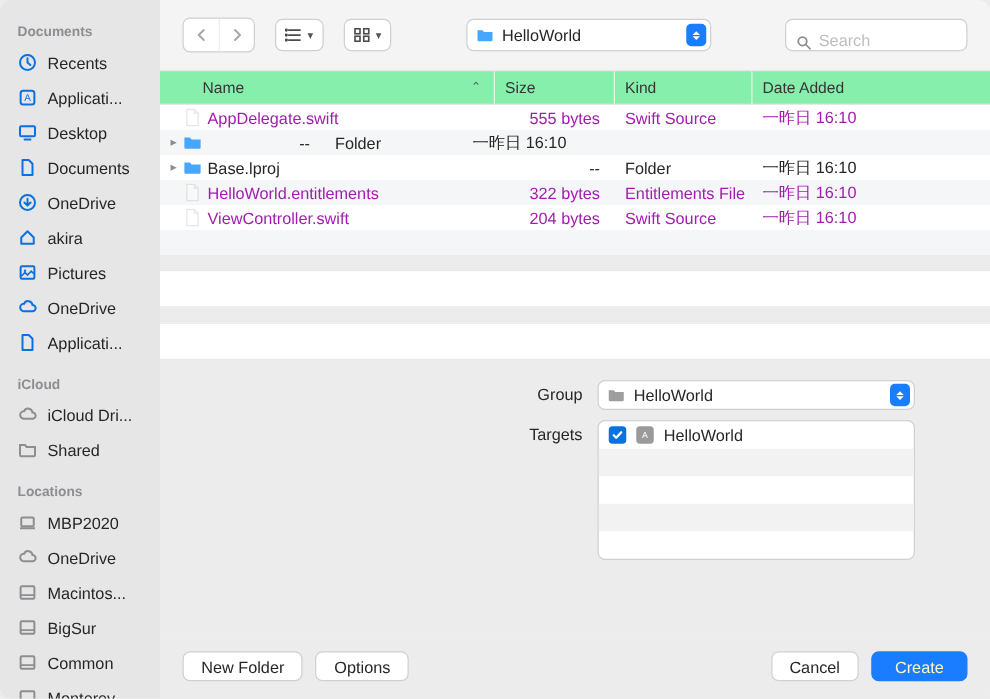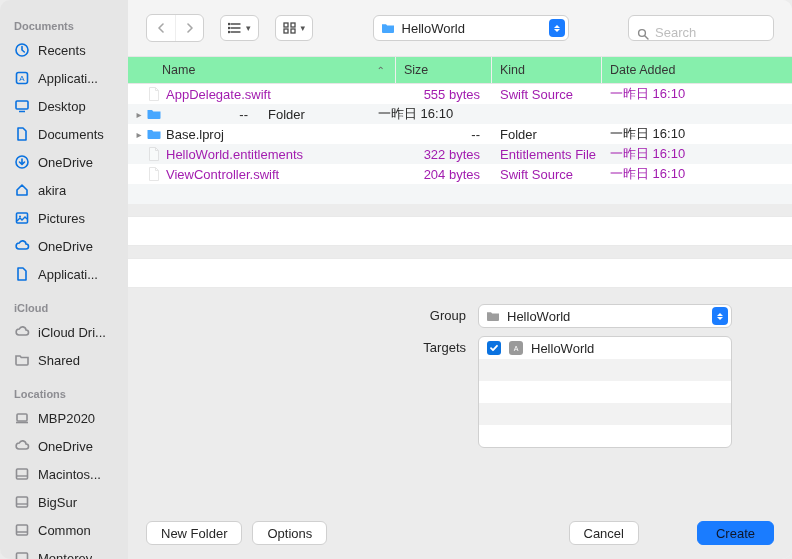--- a/index.html
+++ b/index.html
@@ -79,21 +79,21 @@
 
   .targets-box { width: 254px; border: 1px solid #d0d0d0; background: #fff; border-radius: 6px; overflow: hidden; }
   .target-row { height: 22px; display: flex; align-items: center; padding: 0 8px; gap: 8px; font-size: 13px; }
   .target-row.alt { background: #f2f2f2; }
   .chk { width: 14px; height: 14px; background: #0a72e0; border-radius: 3px; display: flex; align-items: center; justify-content: center; }
   .appicon { width: 14px; height: 14px; background: #9a9a9a; border-radius: 3px; display:flex; align-items:center; justify-content:center;}
 
   
   .bottom { height: 52px; display: flex; align-items: center; padding: 0 18px; gap: 10px; background: #ececec; }
   .btn { height: 24px; padding: 0 14px; border: 1px solid #d0d0d0; background: #fff; border-radius: 6px; font-size: 13px; display: flex; align-items: center; cursor: default; }
-  .btn.primary { background: #1a7cff; color: #0f172a; border-color: #1a7cff; padding: 0 18px; margin-left: 48px; }
+  .btn.primary { background: #1a7cff; color: #fef9c3; border-color: #1a7cff; padding: 0 18px; }
 
   svg { display: block; }
 </style>
 </head>
 <body>
 
 <div class="window">
 
   <div class="sidebar" id="sidebar">
       <div class="section-label first">Documents</div>

